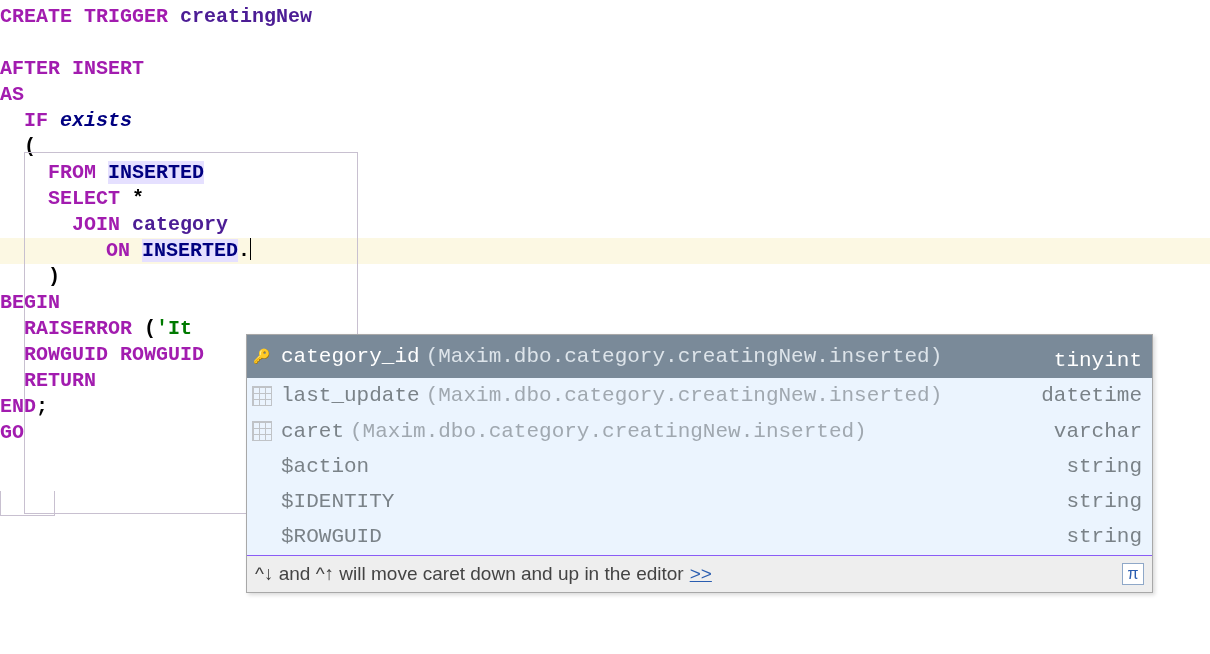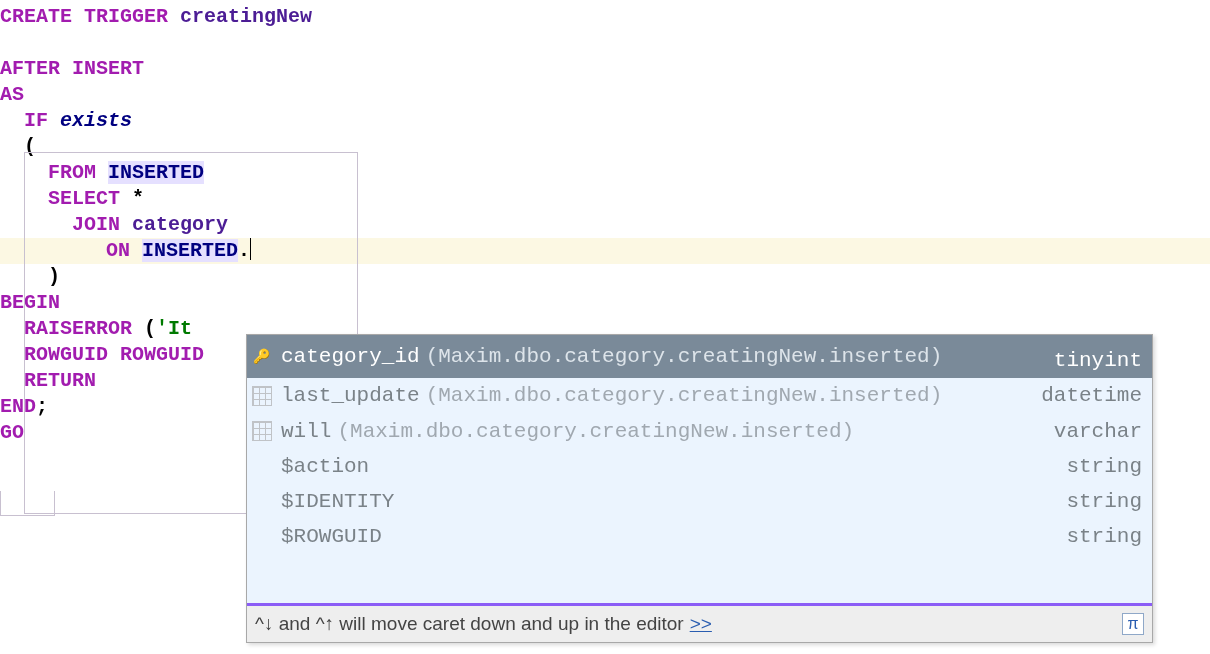--- a/index.html
+++ b/index.html
@@ -78,27 +78,26 @@
   .popup-row .source { color: #a0a8b0; margin-left: 6px; }
   .popup-row.selected .source { color: #dde4ea; }
   .popup-row .type { margin-left: auto; color: #7a8288; }
   .popup-row.selected .type { color: #ffffff; margin-top: 8px; }
   .popup-row.selected .label { color: #ffffff; }
 
   .popup-footer {
     display:flex;
     align-items:center;
     background:#eeeeee;
-    border-top:3px solid #8b5cf6;
+    border-top:1px solid #8b5cf6;
     font-family: -apple-system, "Helvetica Neue", Arial, sans-serif;
     font-size: 19px;
     padding: 6px 8px;
     color:#444;
     font-weight: normal;
-    margin-top: 48px;
   }
   .popup-footer a { color:#2a5db0; text-decoration:underline; margin-left:6px; }
   .popup-footer .pi {
     margin-left:auto;
     border:1px solid #8fa8c8;
     color:#2a5db0;
     width:20px; height:20px;
     display:flex; align-items:center; justify-content:center;
     font-size:16px;
     background:#fff;
@@ -183,21 +182,21 @@
             <span class="col-icon grid"></span>
           </span>
           <span class="label">last_update</span>
           <span class="source">(Maxim.dbo.category.creatingNew.inserted)</span>
           <span class="type">datetime</span>
         </div>
         <div class="popup-row">
           <span class="icon">
             <span class="col-icon grid"></span>
           </span>
-          <span class="label">will</span>
+          <span class="label">caret</span>
           <span class="source">(Maxim.dbo.category.creatingNew.inserted)</span>
           <span class="type">varchar</span>
         </div>
         <div class="popup-row">
           <span class="icon"></span>
           <span class="label">$action</span>
           <span class="type">string</span>
         </div>
         <div class="popup-row">
           <span class="icon"></span>

